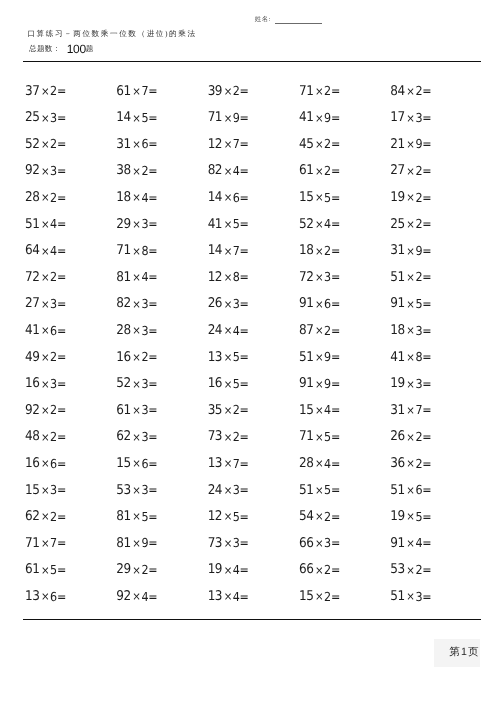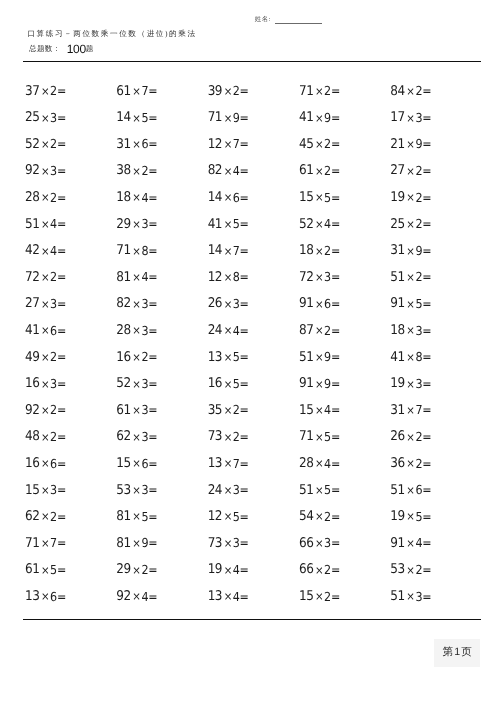--- a/index.html
+++ b/index.html
@@ -15,21 +15,21 @@
   .sub-unit{font-size:7.6px;letter-spacing:0.3px;color:#2e2e2e;font-family:"Liberation Serif",serif;}
   .rule{position:absolute;left:22.9px;width:458.4px;height:0;border-top:1.5px solid #111;}
   .rule-top{top:60.7px;}
   .rule-bottom{top:618.8px;}
   .grid{position:absolute;left:23.7px;top:82.6px;width:458px;}
   .grow{display:flex;height:26.6px;justify-content:flex-end;}
   .cell{width:91.35px;display:flex;align-items:baseline;white-space:nowrap;}
   .op-a{font-size:13.4px;letter-spacing:-0.5px;color:#1d1d1d;font-family:"DejaVu Sans",sans-serif;font-stretch:condensed;}
   .op-rest{font-size:12.4px;letter-spacing:-0.3px;color:#1d1d1d;margin-left:1.2px;position:relative;top:0.7px;font-family:"DejaVu Sans",sans-serif;font-stretch:condensed;}
   .op-sign{font-size:11.4px;padding-right:0.8px;padding-left:0.5px;position:relative;top:-0.3px;}
-  .footer{position:absolute;left:434.4px;top:638.9px;width:45.5px;height:27.7px;background:#f4f4f4;display:flex;align-items:center;justify-content:center;}
+  .footer{position:absolute;left:434.4px;top:638.9px;width:45.5px;height:27.7px;background:#f4f4f4;display:flex;align-items:center;justify-content:flex-end;}
   .footer span{font-size:10.6px;letter-spacing:1.2px;text-indent:1.2px;color:#1f1f1f;font-family:"Liberation Sans",sans-serif;line-height:11px;}
 </style>
 </head>
 <body>
 
 <div class="page">
 
   <div class="name-row">
     <span class="name-label">姓名:</span>
     <span class="name-line"></span>
@@ -173,21 +173,21 @@
           <span class="op-a">52</span>
           <span class="op-rest"><span class="op-sign">×</span><span>4</span><span>=</span></span>
         </div>
         <div class="cell">
           <span class="op-a">25</span>
           <span class="op-rest"><span class="op-sign">×</span><span>2</span><span>=</span></span>
         </div>
       </div>
       <div class="grow">
         <div class="cell">
-          <span class="op-a">42</span>
+          <span class="op-a">64</span>
           <span class="op-rest"><span class="op-sign">×</span><span>4</span><span>=</span></span>
         </div>
         <div class="cell">
           <span class="op-a">71</span>
           <span class="op-rest"><span class="op-sign">×</span><span>8</span><span>=</span></span>
         </div>
         <div class="cell">
           <span class="op-a">14</span>
           <span class="op-rest"><span class="op-sign">×</span><span>7</span><span>=</span></span>
         </div>

